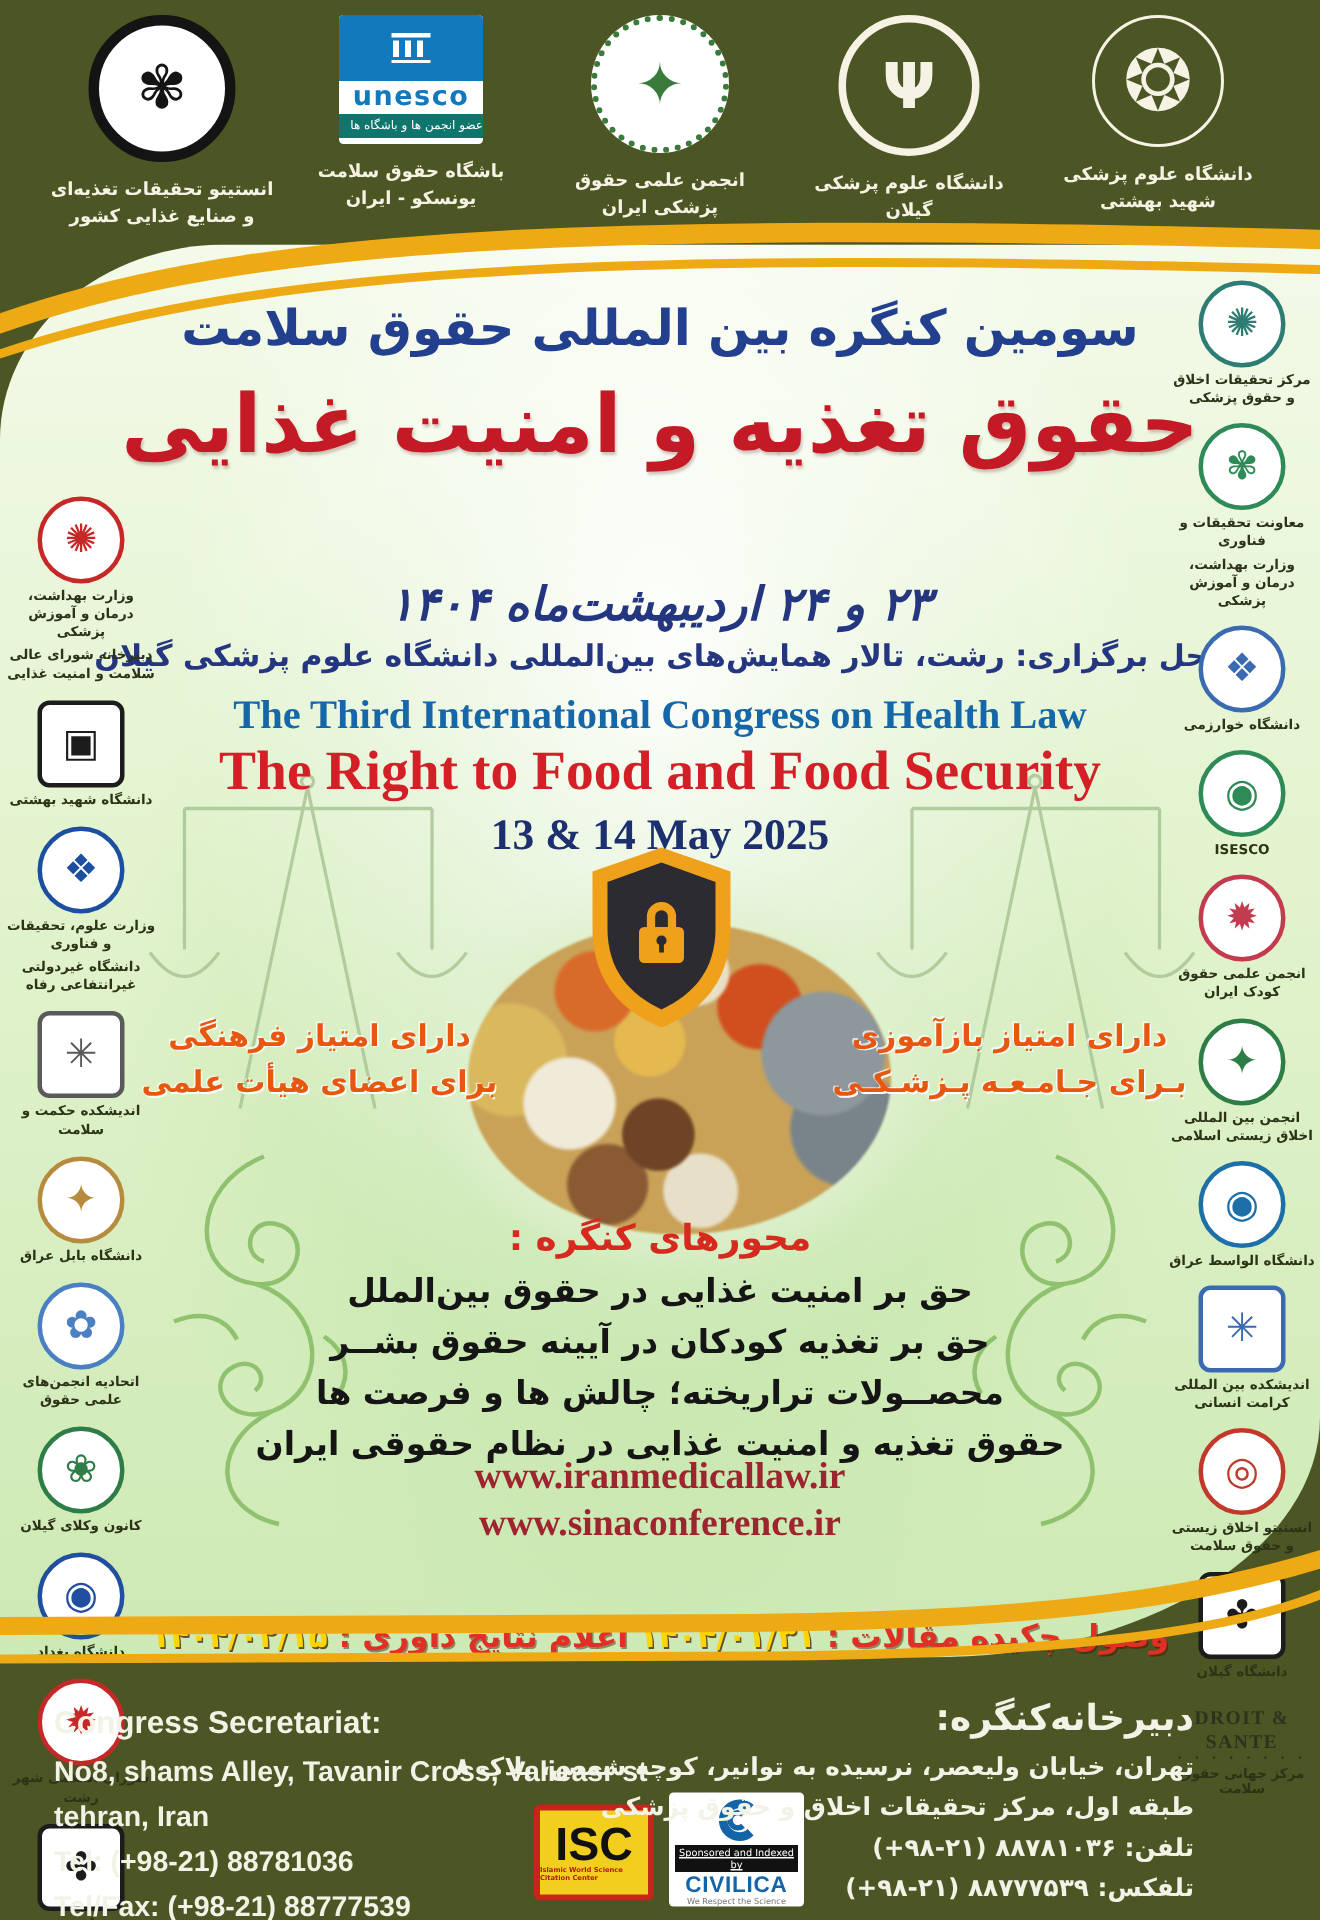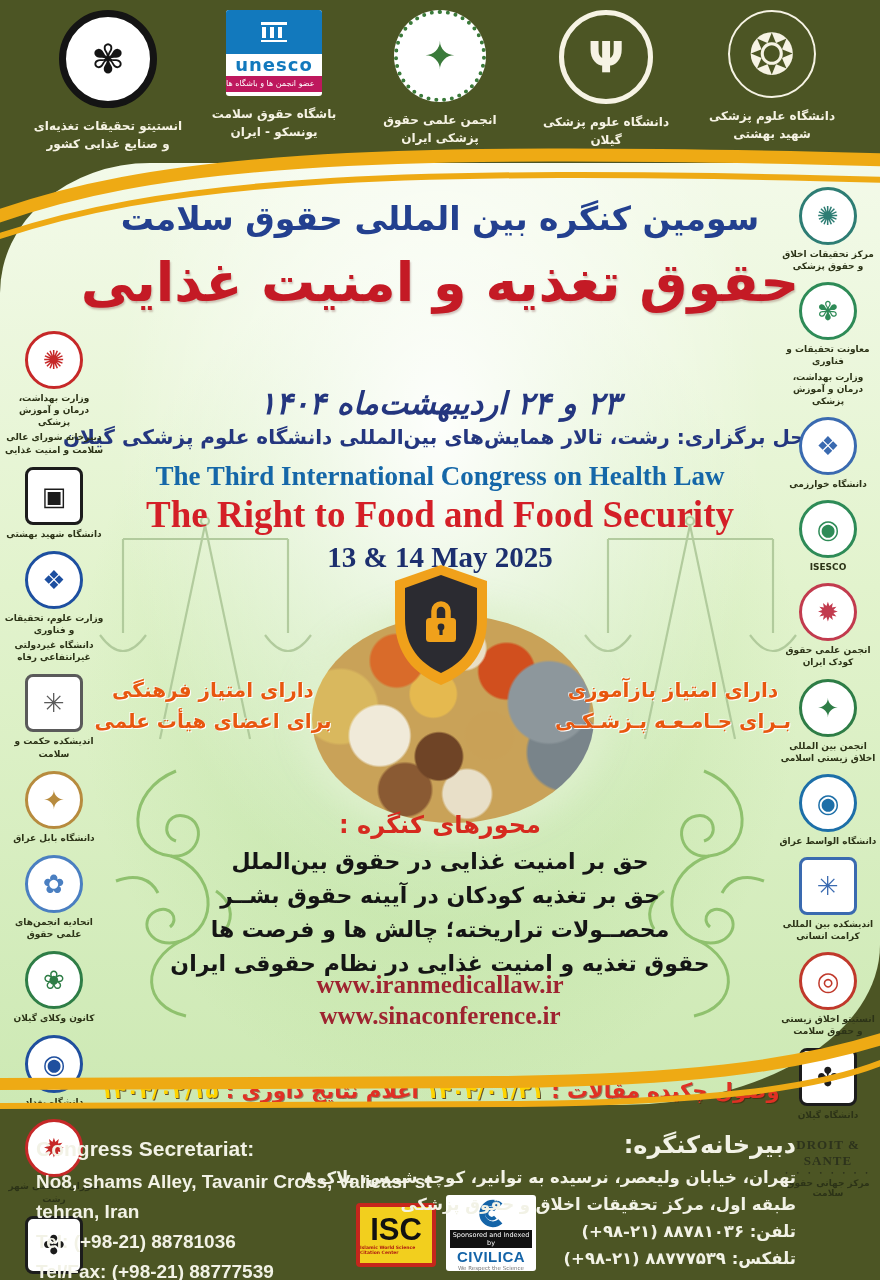--- a/index.html
+++ b/index.html
@@ -14,21 +14,21 @@
               justify-content:center;flex:0 0 auto;}
   .hlogo .hcap{color:#f6f3e4;font-size:12px;font-weight:bold;text-align:center;margin-top:9px;line-height:1.5;}
   .hic1{background:#fff;border:7px solid #141414;color:#141414;font-size:40px;}
   .unesco-box{width:96px;height:86px;background:#fff;display:flex;flex-direction:column;align-items:center;border-radius:3px;overflow:hidden;}
   .unesco-top{width:100%;height:44px;background:#1279bd;display:flex;align-items:center;justify-content:center;}
   .temple{width:26px;height:20px;background:
       linear-gradient(#fff,#fff) 0 0/26px 3px no-repeat,
       repeating-linear-gradient(90deg,#fff 0 4px,transparent 4px 8px) 1px 5px/24px 11px no-repeat,
       linear-gradient(#fff,#fff) 0 18px/26px 2px no-repeat;}
   .unesco-word{color:#1279bd;font-weight:bold;font-size:18px;letter-spacing:1px;line-height:22px;}
-  .unesco-strip{width:100%;height:16px;background:#be185d;color:#fff;font-size:8px;text-align:left;line-height:16px;}
+  .unesco-strip{width:100%;height:16px;background:#0f766e;color:#fff;font-size:8px;text-align:right;line-height:16px;}
   .hic3{background:#fff;border:4px dotted #3a7a3a;color:#3a7a3a;font-size:38px;}
   .hic4{background:transparent;border:5px solid #f6f3e4;color:#f6f3e4;font-size:42px;font-weight:bold;}
   .hic5{background:transparent;border:2px solid #f6f3e4;border-radius:10px;color:#f6f3e4;font-size:56px;}
 
   
   .swoosh{position:absolute;left:0;width:880px;z-index:2;overflow:visible;}
   .swoosh path{fill:none;stroke:#eeaa14;stroke-linecap:round;}
   .swoosh-top{top:128px;height:100px;}
   .swoosh-bottom{top:1058px;height:70px;}
 
@@ -115,21 +115,21 @@
   .f-en .fl{font-size:19px;margin-bottom:8px;}
   .f-fa{position:absolute;right:22px;top:26px;color:#f2f2e6;font-weight:bold;text-align:right;direction:rtl;}
   .f-fa .fh{font-size:24px;margin-bottom:9px;}
   .f-fa .fl{font-size:16.5px;margin-bottom:8px;}
   .isc{position:absolute;left:356px;top:98px;width:80px;height:64px;background:#f2cf1e;border:4px solid #c5261c;
        border-radius:4px;box-sizing:border-box;display:flex;flex-direction:column;align-items:center;justify-content:center;}
   .isc .isctxt{font-size:31px;font-weight:bold;color:#111;line-height:30px;font-family:"Liberation Sans",sans-serif;}
   .isc .iscsub{font-size:4.5px;color:#b01c12;font-weight:bold;}
   .civ{position:absolute;left:446px;top:90px;width:90px;height:76px;background:#fff;border-radius:3px;
        display:flex;flex-direction:column;align-items:center;justify-content:flex-start;padding-top:4px;box-sizing:border-box;}
-  .civ .civstrip{width:92%;background:#111;color:#fff;font-size:6.5px;text-align:center;padding:1px 0;margin-top:2px;}
+  .civ .civstrip{width:92%;background:#111;color:#fff;font-size:6.5px;text-align:center;padding:1px 0;margin-top:2px;text-decoration:underline;}
   .civ .civname{color:#1464a8;font-weight:bold;font-size:15px;letter-spacing:.5px;font-family:"Liberation Sans",sans-serif;}
   .civ .civsub{color:#777;font-size:5.5px;}
 </style>
 </head>
 <body>
 
 <div class="poster">
 
   <header class="topbar">
     <div class="hlogo">

